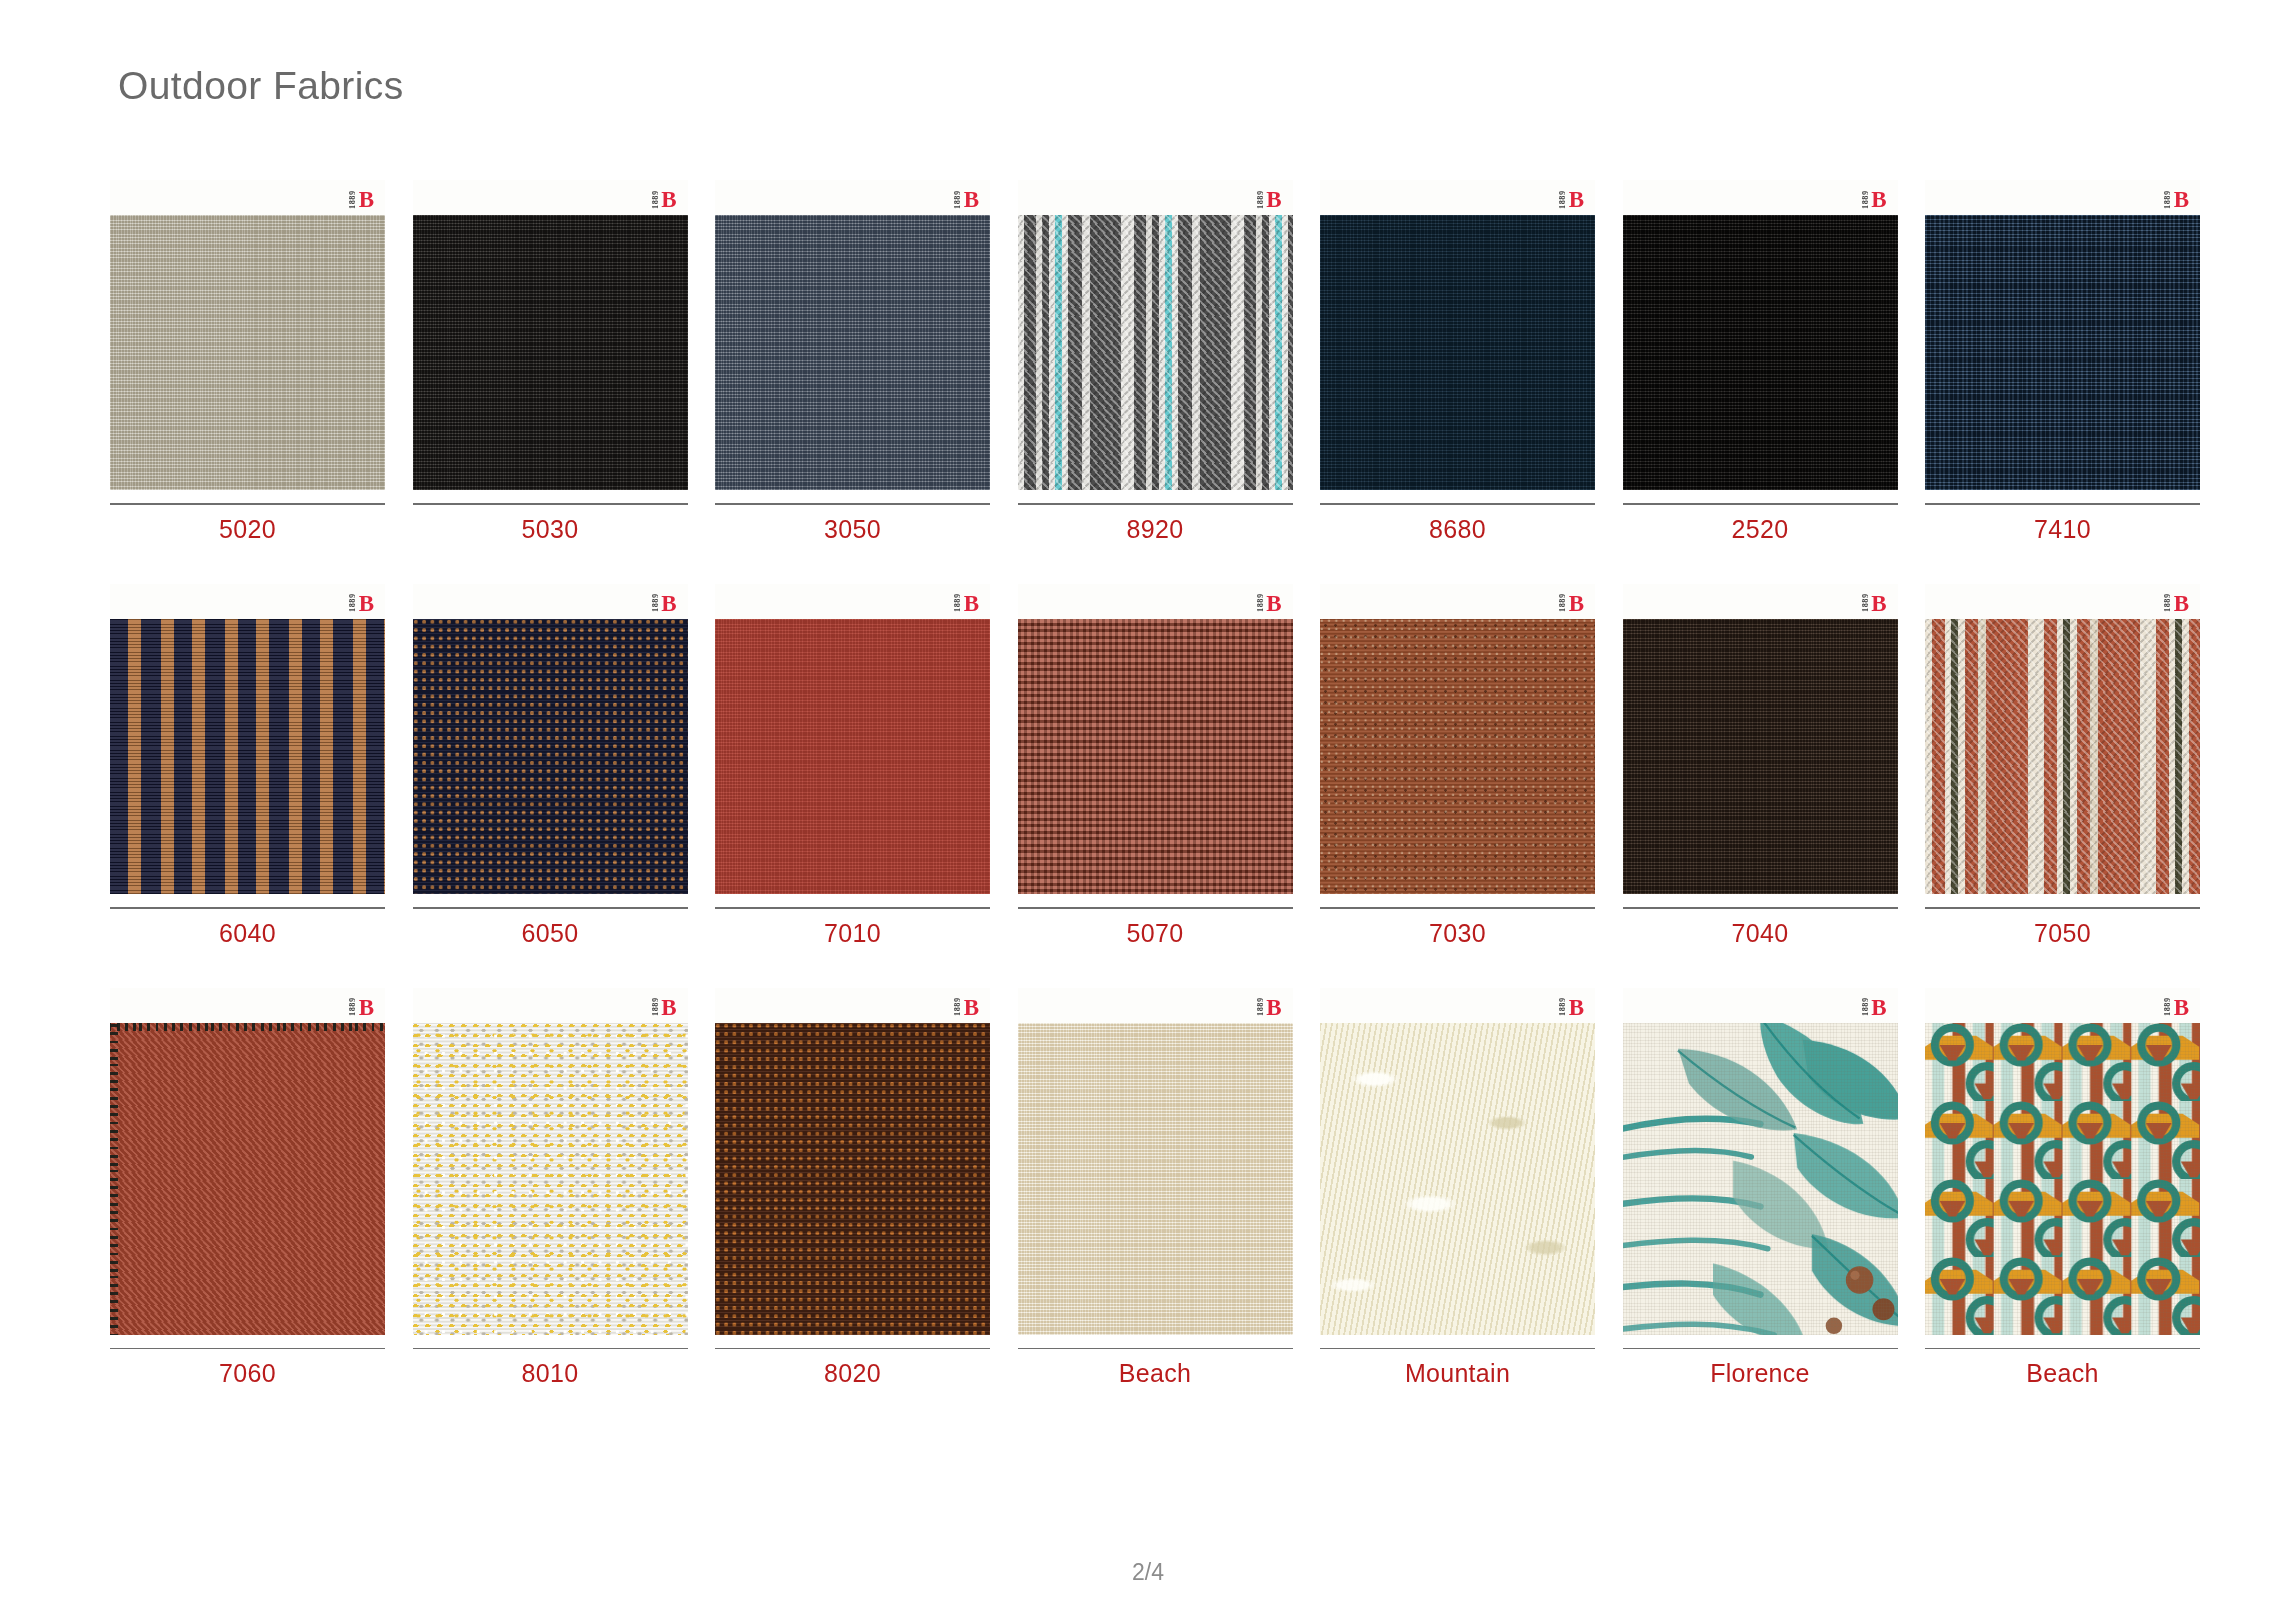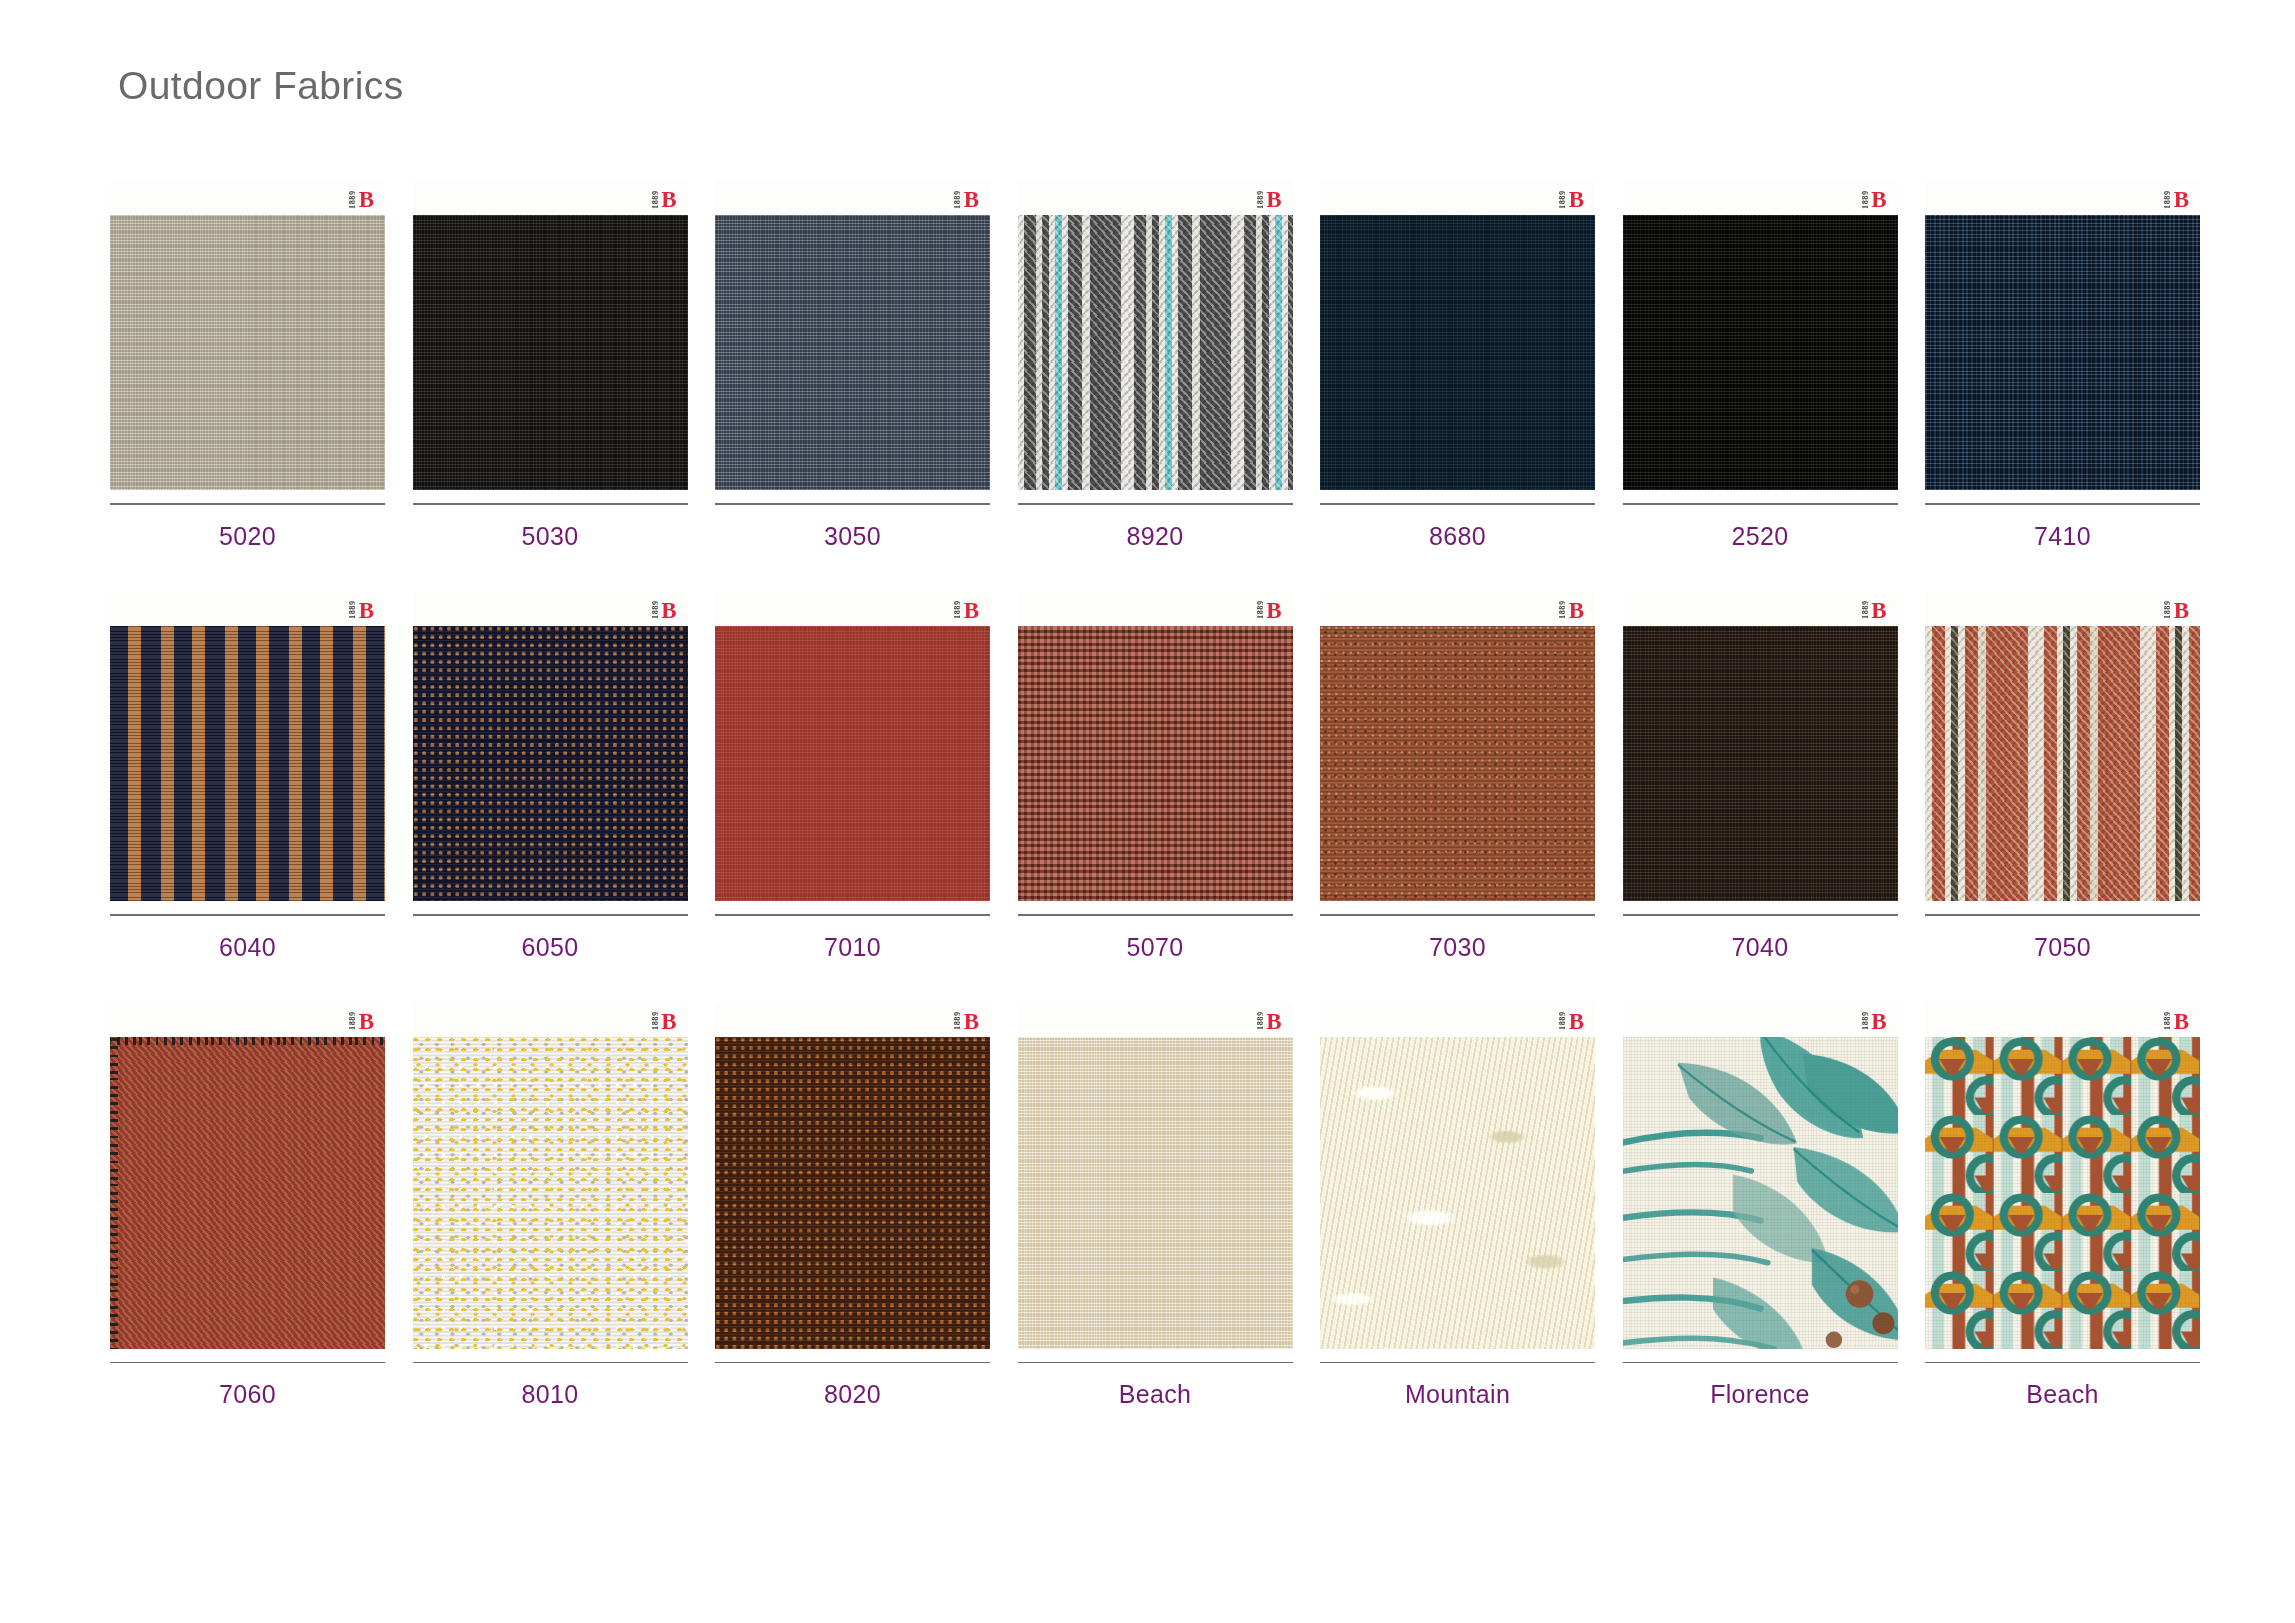--- a/index.html
+++ b/index.html
@@ -98,24 +98,24 @@
   .swatch-tall { height: 312px; }
 
   .card-rule {
     margin-top: 13px;
     height: 1.8px;
     background: #6e6e6e;
     width: 275px;
   }
 
   .card-label {
-    margin-top: 17px;
+    margin-top: 10px;
     text-align: center;
     font-size: 25px;
-    color: #701a75;
+    color: #b91c1c;
     font-weight: 400;
     letter-spacing: 0.3px;
   }
 
   
   .page-indicator {
     position: absolute;
     left: 0;
     right: 0;
     top: 1559px;
@@ -633,15 +633,16 @@
       </pattern>
     </defs>
     <rect x="0" y="0" width="300" height="340" fill="url(#oliver-pat)"></rect>
   </svg>
 </div>
         <div class="card-rule"></div>
         <div class="card-label">Beach</div>
       </div>
     </div>
 
+  <div class="page-indicator">2/4</div>
 
 </div>
 
 
 </body></html>

